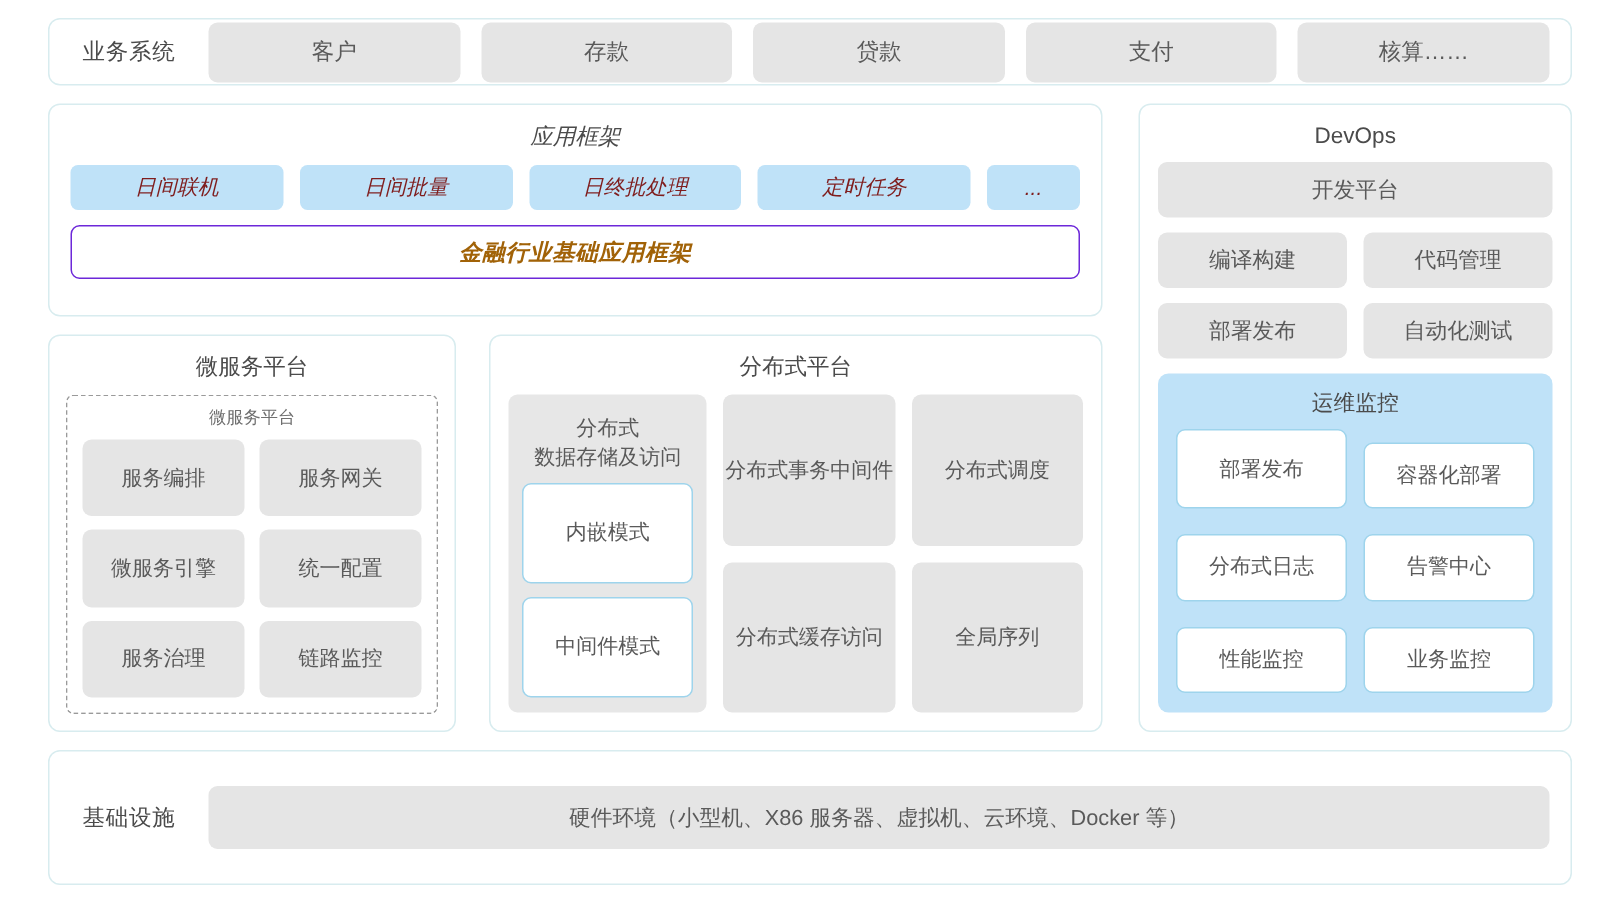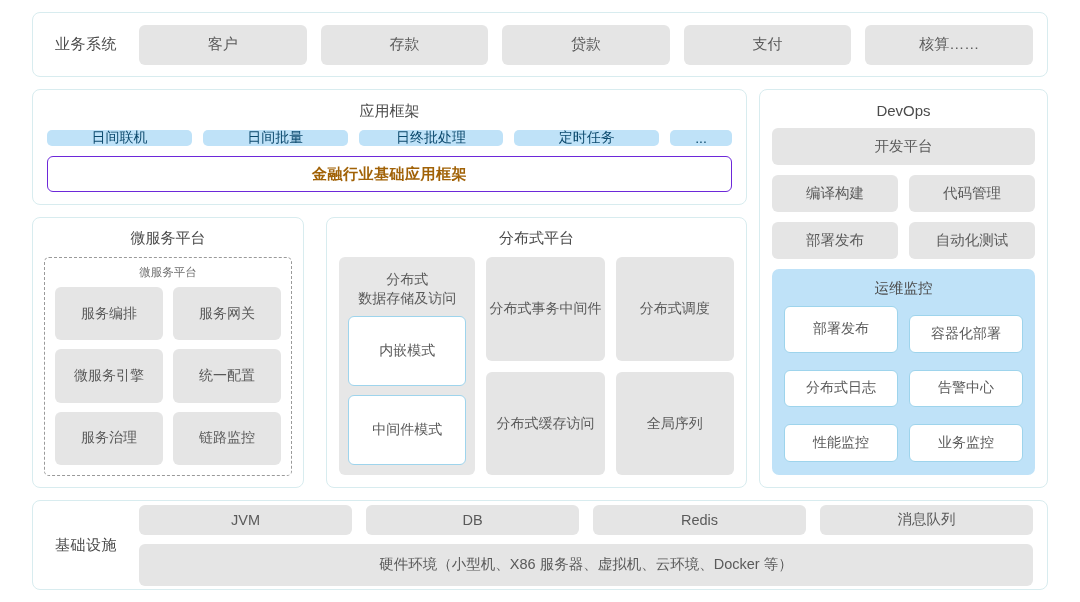--- a/index.html
+++ b/index.html
@@ -29,21 +29,21 @@
   
   .panel {
     background: #ffffff;
     border: 1px solid #d8ecef;
     border-radius: 8px;
     box-sizing: border-box;
   }
 
   
   .biz-row {
-    height: 65px;
+    height: 45px;
     display: flex;
     align-items: center;
     padding: 0 14px;
     gap: 14px;
     flex: none;
   }
   .row-label {
     flex: 0 0 auto;
     width: 78px;
     text-align: center;
@@ -82,47 +82,49 @@
     flex: 1 1 auto;
     display: flex;
     flex-direction: column;
     gap: 12px;
     min-width: 0;
   }
   .middle-right {
     flex: 0 0 289px;
     display: flex;
     flex-direction: column;
+    margin-left: 12px;
   }
 
   
   .appframe {
     flex: 0 0 auto;
-    padding: 10px 14px 12px 14px;
+    padding: 10px 14px 24px 14px;
+    font-style: italic;
   }
   .block-title {
     text-align: center;
     font-size: 15px;
     color: #4b4b4b;
     padding: 2px 0 9px 0;
   }
   .appframe-chips {
     display: flex;
     gap: 11px;
     margin-bottom: 10px;
   }
   .chip-blue {
     background: #bfe2f8;
     border-radius: 5px;
-    height: 16px;
+    height: 30px;
     display: flex;
     align-items: center;
     justify-content: center;
     font-size: 14px;
-    color: #0c4a6e;
+    color: #7f1d1d;
     box-sizing: border-box;
   }
   .appframe-chips .chip-blue { flex: 1 1 0; }
   .appframe-chips .chip-blue.narrow { flex: 0 0 62px; }
 
   .banner {
     border: 1px solid #6d28d9;
     border-radius: 6px;
     height: 34px;
     display: flex;
@@ -416,25 +418,19 @@
           </div>
         </div>
       </div>
     </div>
 
   </div>
 
   <div class="panel infra-row">
     <div class="row-label">基础设施</div>
     <div class="infra-stack">
-      <div class="infra-top">
-        <div class="chip-gray">JVM</div>
-        <div class="chip-gray">DB</div>
-        <div class="chip-gray">Redis</div>
-        <div class="chip-gray">消息队列</div>
-      </div>
       <div class="infra-bottom">
         <div class="chip-gray">硬件环境（小型机、X86 服务器、虚拟机、云环境、Docker 等）</div>
       </div>
     </div>
   </div>
 
 </div>
 
 </body></html>

